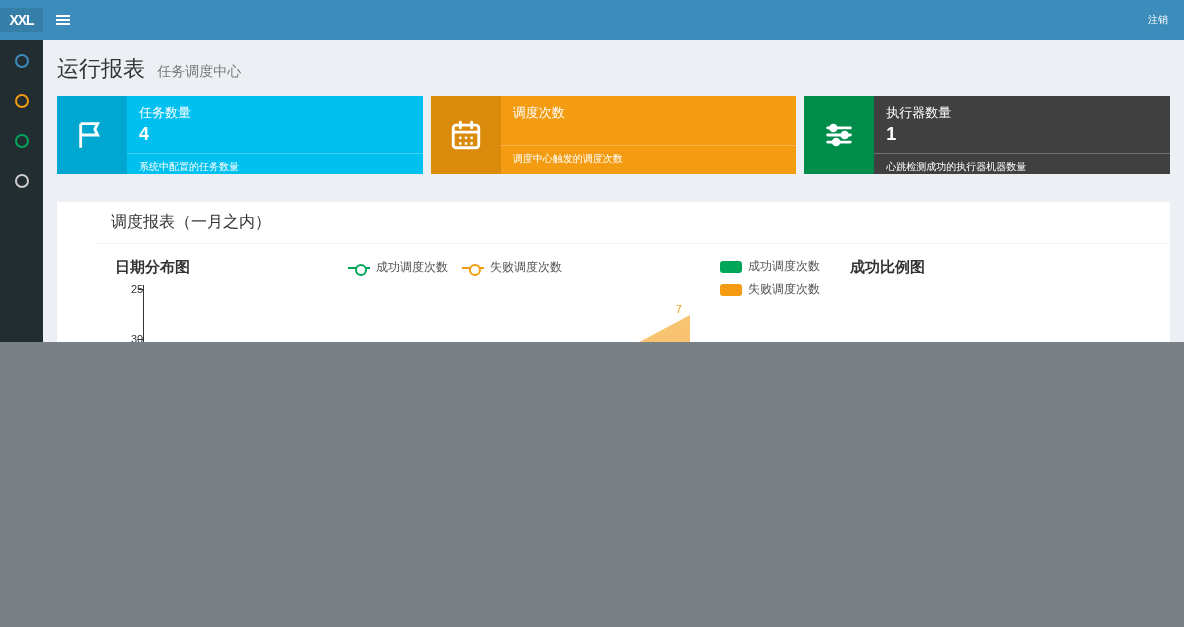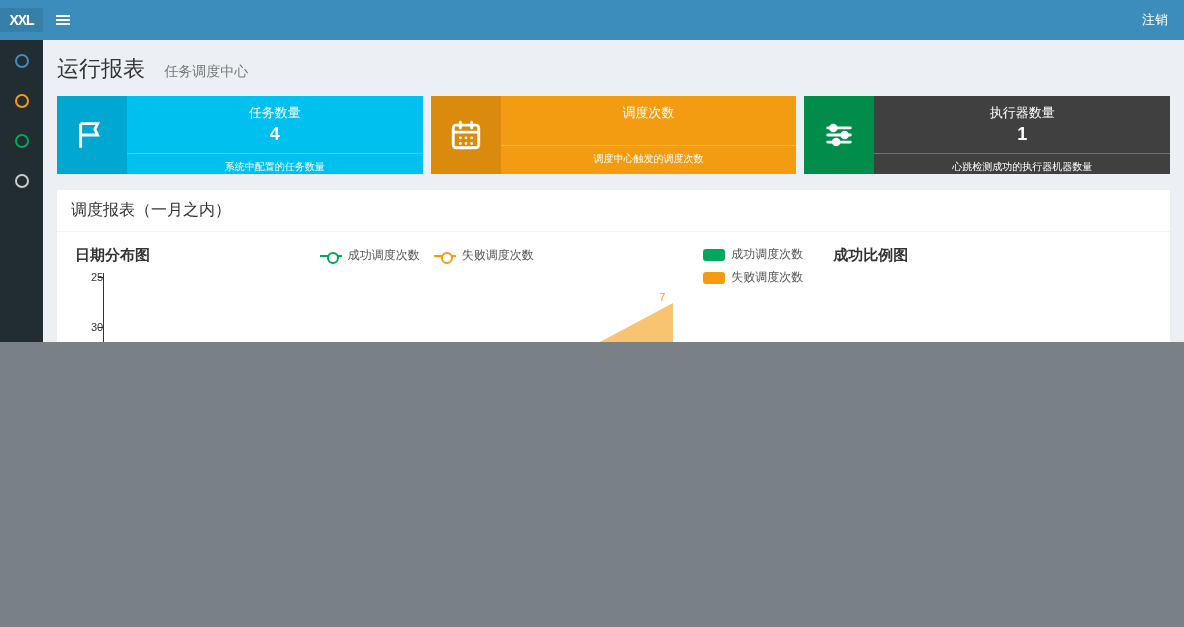--- a/index.html
+++ b/index.html
@@ -5,41 +5,41 @@
 * { margin: 0; padding: 0; box-sizing: border-box; }
 body { font-family: "Helvetica Neue", Helvetica, Arial, "Microsoft YaHei", sans-serif; background: #ecf0f5; width: 1184px; height: 627px; overflow: hidden; position: relative; }
 .topbar { height: 40px; background: #3c8dbc; display: flex; align-items: center; color: #fff; }
 .logo { width: 43px; height: 24px; background: #367fa9; display: flex; align-items: center; justify-content: center; font-weight: bold; font-size: 14px; letter-spacing: -1px; }
 .hamburger { width: 40px; height: 40px; display: flex; align-items: center; justify-content: center; cursor: pointer; }
 .hamburger span { display: block; width: 14px; height: 2px; background: #fff; position: relative; }
 .hamburger span::before, .hamburger span::after { content: ""; position: absolute; left: 0; width: 14px; height: 2px; background: #fff; }
 .hamburger span::before { top: -4px; }
 .hamburger span::after { top: 4px; }
 .spacer { flex: 1; }
-.logout { padding: 16px 16px; height: 40px; display: flex; align-items: center; font-size: 13px; cursor: pointer; }
+.logout { padding: 16px 16px; height: 40px; display: flex; align-items: center; font-size: 10px; cursor: pointer; }
 .sidebar { position: absolute; left: 0; top: 40px; bottom: 0; width: 43px; background: #222d32; display: flex; flex-direction: column; align-items: center; padding-top: 14px; gap: 26px; }
 .side-item { width: 14px; height: 14px; border: 2px solid; border-radius: 50%; cursor: pointer; }
 .content { position: absolute; left: 43px; top: 40px; right: 0; bottom: 0; padding: 14px 14px 0 14px; overflow: hidden; }
-.page-title { font-size: 22px; font-weight: 400; color: #333; margin-bottom: 12px; font-family: Liberation Mono, monospace; }
+.page-title { font-size: 22px; font-weight: 400; color: #333; margin-bottom: 12px; }
 .page-title small { font-size: 14px; color: #777; margin-left: 6px; font-weight: 400; }
-.cards { display: flex; gap: 8px; text-align: center; }
+.cards { display: flex; gap: 8px; }
 .card { flex: 1; display: flex; color: #fff; height: 78px; }
 .card-icon { width: 70px; display: flex; align-items: center; justify-content: center; }
 .card-body { flex: 1; display: flex; flex-direction: column; }
 .card-top { flex: 1; padding: 8px 12px; }
 .card-label { font-size: 13px; }
 .card-value { font-size: 18px; font-weight: bold; margin-top: 2px; }
 .card-bottom { padding: 6px 12px 8px; font-size: 10px; border-top: 1px solid rgba(255,255,255,0.25); }
 .c-blue { background: #00c0ef; }
 .c-blue .card-icon { background: #00a7d0; }
 .c-orange { background: #f39c12; }
 .c-orange .card-icon { background: #db8b0b; }
 .c-green { background: #404040; }
 .c-green .card-icon { background: #008d4c; }
-.panel { background: #fff; margin-top: 16px; border-radius: 2px; box-shadow: 0 1px 1px rgba(0,0,0,0.1); }
+.panel { background: #fff; margin-top: 28px; border-radius: 2px; box-shadow: 0 1px 1px rgba(0,0,0,0.1); padding-left: 40px; }
 .panel-title { padding: 10px 14px; font-size: 16px; color: #333; border-bottom: 1px solid #f4f4f4; }
 .panel-body { padding: 14px 18px 0; display: flex; }
 .chart-left { flex: 1.4; }
 .chart-right { flex: 1; display: flex; }
 .chart-row-head { display: flex; }
 .chart-title { font-size: 15px; font-weight: bold; color: #333; }
 .legend-center { flex: 1; display: flex; justify-content: center; gap: 14px; font-size: 12px; color: #555; }
 .lg-item { display: flex; align-items: center; gap: 6px; }
 .lg-line { width: 22px; height: 0; border-top: 2px solid; position: relative; }
 .lg-line::after { content:""; position:absolute; left:7px; top:-5px; width:8px; height:8px; border:2px solid; background:#fff; border-radius:50%; }

